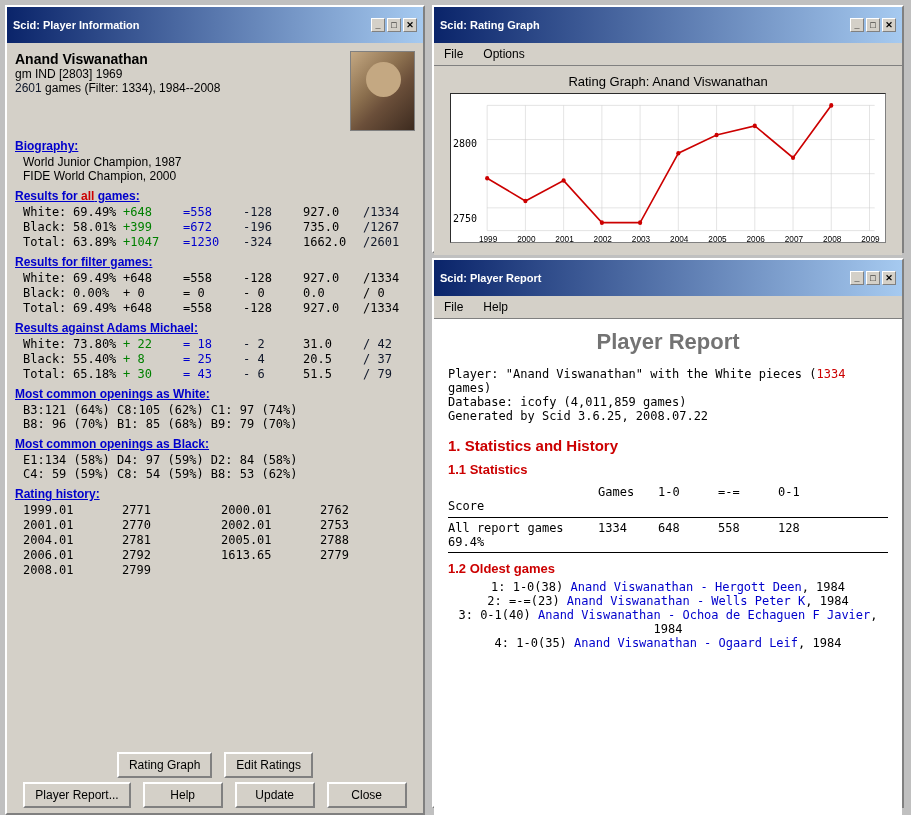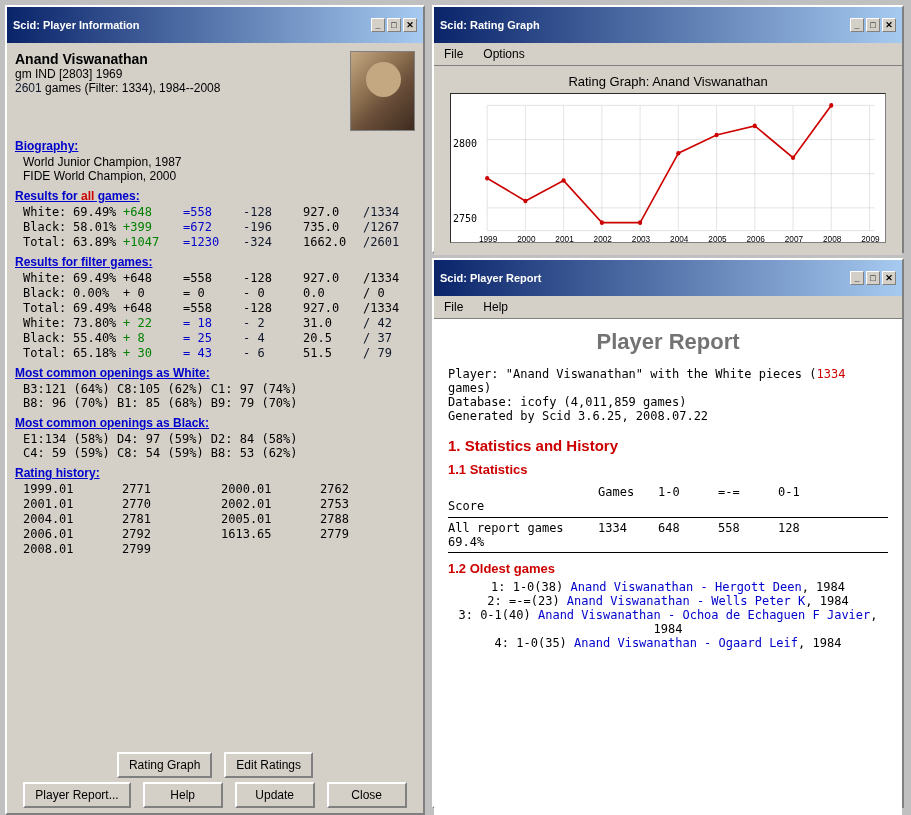--- a/index.html
+++ b/index.html
@@ -398,20 +398,21 @@
         <span>Total:</span>
         <span>69.49%</span>
         <span>+648</span>
         <span>=558</span>
         <span>-128</span>
         <span>927.0</span>
         <span>/1334</span>
       </div>
     </div>
 
+    <div class="section-title">Results against <span style="color:#0000cc;">Adams Michael</span>:</div>
     <div class="stats-table">
       <div class="stats-row">
         <span>White:</span>
         <span>73.80%</span>
         <span class="green-text">+ 22</span>
         <span class="blue-text">= 18</span>
         <span class="red-text">- 2</span>
         <span>31.0</span>
         <span class="red-text">/ 42</span>
       </div>

